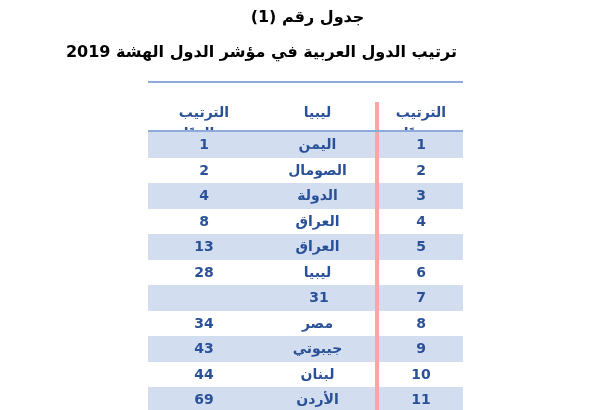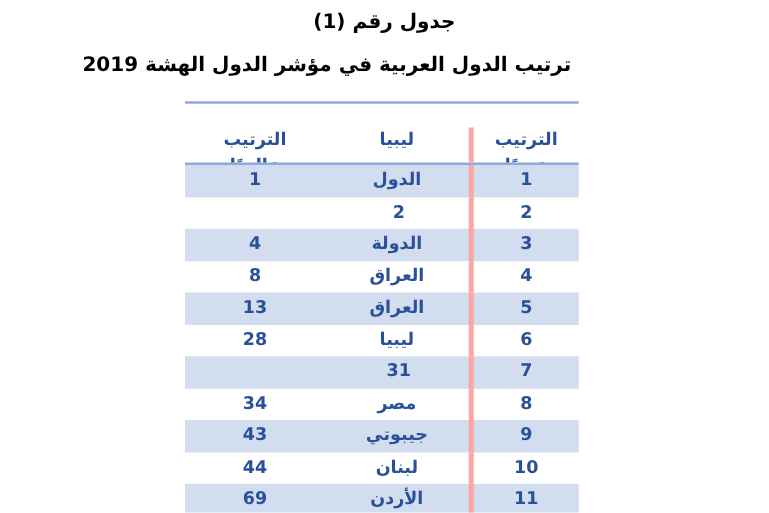--- a/index.html
+++ b/index.html
@@ -72,25 +72,26 @@
 
 <div class="rank-table">
   <div class="thead">
     <div class="cell arab">الترتيب عربيًا</div>
     <div class="cell country">ليبيا</div>
     <div class="cell global">الترتيب عالميًا</div>
   </div>
   <div class="tbody">
     <div class="trow">
       <div class="cell arab">1</div>
-      <div class="cell country">الدول</div>
+      <div class="cell country">اليمن</div>
       <div class="cell global">1</div>
     </div>
     <div class="trow">
       <div class="cell arab">2</div>
+      <div class="cell country">الصومال</div>
       <div class="cell global">2</div>
     </div>
     <div class="trow">
       <div class="cell arab">3</div>
       <div class="cell country">الدولة</div>
       <div class="cell global">4</div>
     </div>
     <div class="trow">
       <div class="cell arab">4</div>
       <div class="cell country">العراق</div>

